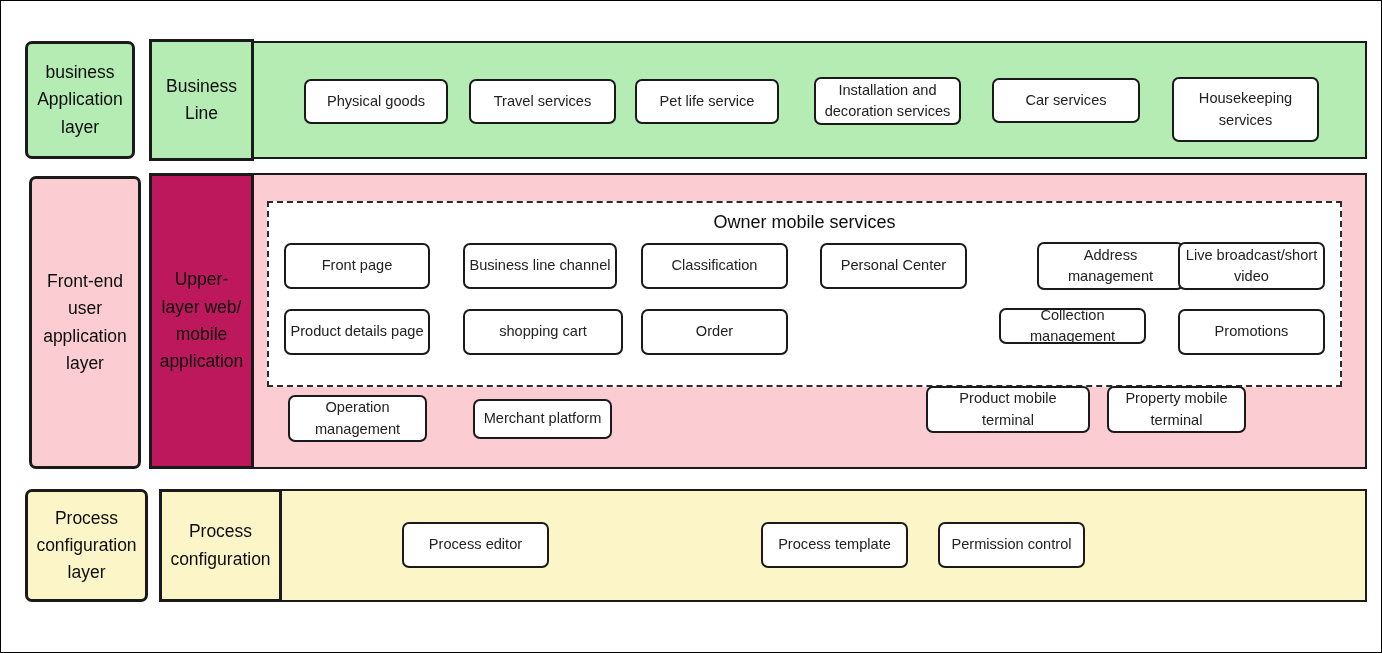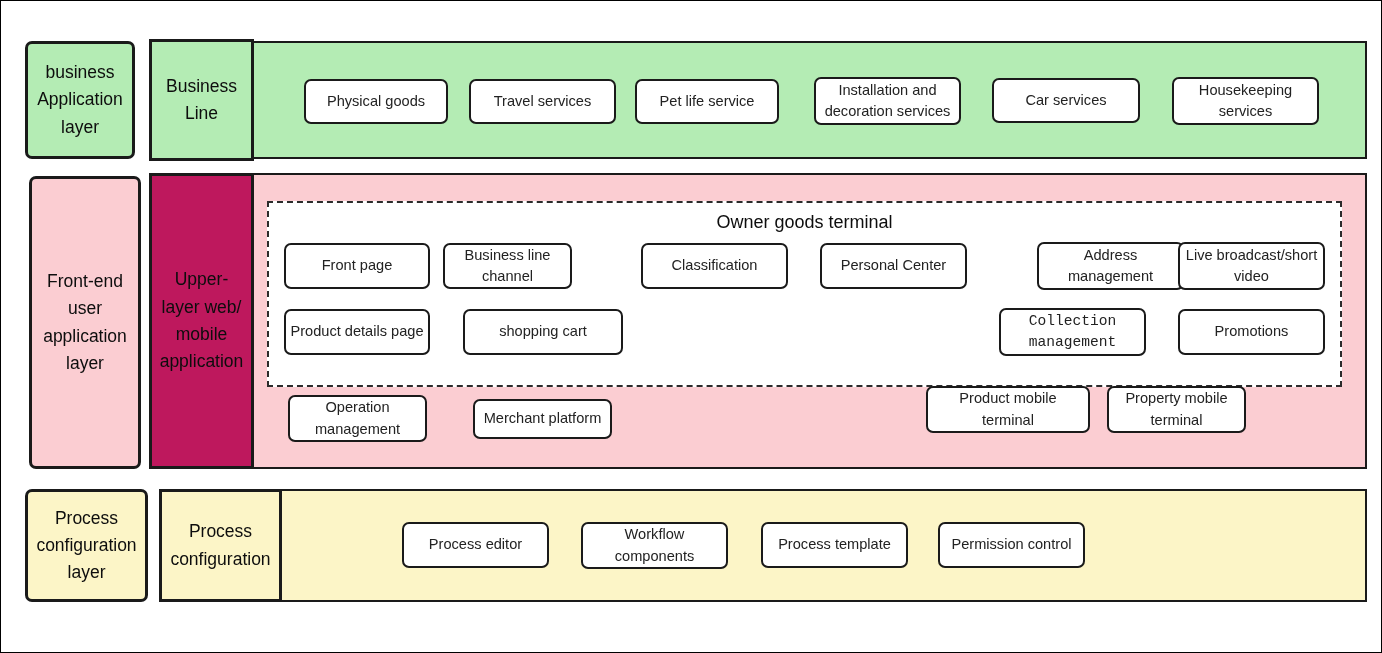--- a/index.html
+++ b/index.html
@@ -121,51 +121,52 @@
 
   <div class="sublayer-label green" style="left: 148px; top: 38px; width: 105px; height: 122px; white-space: pre-line;">Business
 Line</div>
 
   <div class="node" style="left: 303px; top: 78px; width: 144px; height: 45px; white-space: pre-line;">Physical goods</div>
   <div class="node" style="left: 468px; top: 78px; width: 147px; height: 45px; white-space: pre-line;">Travel services</div>
   <div class="node" style="left: 634px; top: 78px; width: 144px; height: 45px; white-space: pre-line;">Pet life service</div>
   <div class="node" style="left: 813px; top: 76px; width: 147px; height: 48px; white-space: pre-line;">Installation and
 decoration services</div>
   <div class="node" style="left: 991px; top: 77px; width: 148px; height: 45px; white-space: pre-line;">Car services</div>
-  <div class="node" style="left: 1171px; top: 76px; width: 147px; height: 48px; white-space: pre-line;">Housekeeping
+  <div class="node" style="left: 1171px; top: 76px; width: 147px; height: 65px; white-space: pre-line;">Housekeeping
 services</div>
 
   <div class="band pink" style="left:148px; top:172px; width:1218px; height:296px;"></div>
 
   <div class="layer-label pink" style="left: 28px; top: 175px; width: 112px; height: 293px; white-space: pre-line;">Front-end
 user
 application
 layer</div>
 
   <div class="sublayer-label pink" style="left: 148px; top: 172px; width: 105px; height: 296px; white-space: pre-line;">Upper-
 layer web/
 mobile
 application</div>
 
   <div class="dashed-group" style="left:266px; top:200px; width:1075px; height:186px;">
-    <div class="dashed-group-title">Owner goods terminal</div>
+    <div class="dashed-group-title">Owner mobile services</div>
   </div>
 
   <div class="node" style="left: 283px; top: 242px; width: 146px; height: 46px; white-space: pre-line;">Front page</div>
-  <div class="node" style="left: 442px; top: 242px; width: 129px; height: 46px; white-space: pre-line;">Business line channel</div>
+  <div class="node" style="left: 462px; top: 242px; width: 154px; height: 46px; white-space: pre-line;">Business line channel</div>
   <div class="node" style="left: 640px; top: 242px; width: 147px; height: 46px; white-space: pre-line;">Classification</div>
   <div class="node" style="left: 819px; top: 242px; width: 147px; height: 46px; white-space: pre-line;">Personal Center</div>
   <div class="node" style="left: 1036px; top: 241px; width: 147px; height: 48px; white-space: pre-line;">Address
 management</div>
   <div class="node" style="left: 1177px; top: 241px; width: 147px; height: 48px; white-space: pre-line;">Live broadcast/short
 video</div>
 
   <div class="node" style="left: 283px; top: 308px; width: 146px; height: 46px; white-space: pre-line;">Product details page</div>
   <div class="node" style="left: 462px; top: 308px; width: 160px; height: 46px; white-space: pre-line;">shopping cart</div>
-  <div class="node" style="left: 998px; top: 307px; width: 147px; height: 48px; white-space: pre-line; font-family: Liberation Mono, monospace;">Collection
+  <div class="node" style="left: 640px; top: 308px; width: 147px; height: 46px; white-space: pre-line;">Order</div>
+  <div class="node" style="left: 998px; top: 307px; width: 147px; height: 36px; white-space: pre-line;">Collection
 management</div>
   <div class="node" style="left: 1177px; top: 308px; width: 147px; height: 46px; white-space: pre-line;">Promotions</div>
 
   <div class="node" style="left: 287px; top: 394px; width: 139px; height: 47px; white-space: pre-line;">Operation
 management</div>
   <div class="node" style="left: 472px; top: 398px; width: 139px; height: 40px; white-space: pre-line;">Merchant platform</div>
   <div class="node" style="left: 925px; top: 385px; width: 164px; height: 47px; white-space: pre-line;">Product mobile
 terminal</div>
   <div class="node" style="left: 1106px; top: 385px; width: 139px; height: 47px; white-space: pre-line;">Property mobile
 terminal</div>
@@ -173,18 +174,16 @@
   <div class="band yellow" style="left:158px; top:488px; width:1208px; height:113px;"></div>
 
   <div class="layer-label yellow" style="left: 24px; top: 488px; width: 123px; height: 113px; white-space: pre-line;">Process
 configuration
 layer</div>
 
   <div class="sublayer-label yellow" style="left: 158px; top: 488px; width: 123px; height: 113px; white-space: pre-line;">Process
 configuration</div>
 
   <div class="node" style="left: 401px; top: 521px; width: 147px; height: 46px; white-space: pre-line;">Process editor</div>
-  <div class="node" style="left: 580px; top: 521px; width: 147px; height: 47px; white-space: pre-line;">Workflow
-components</div>
   <div class="node" style="left: 760px; top: 521px; width: 147px; height: 46px; white-space: pre-line;">Process template</div>
   <div class="node" style="left: 937px; top: 521px; width: 147px; height: 46px; white-space: pre-line;">Permission control</div>
 
 </div>
 
 </body></html>

